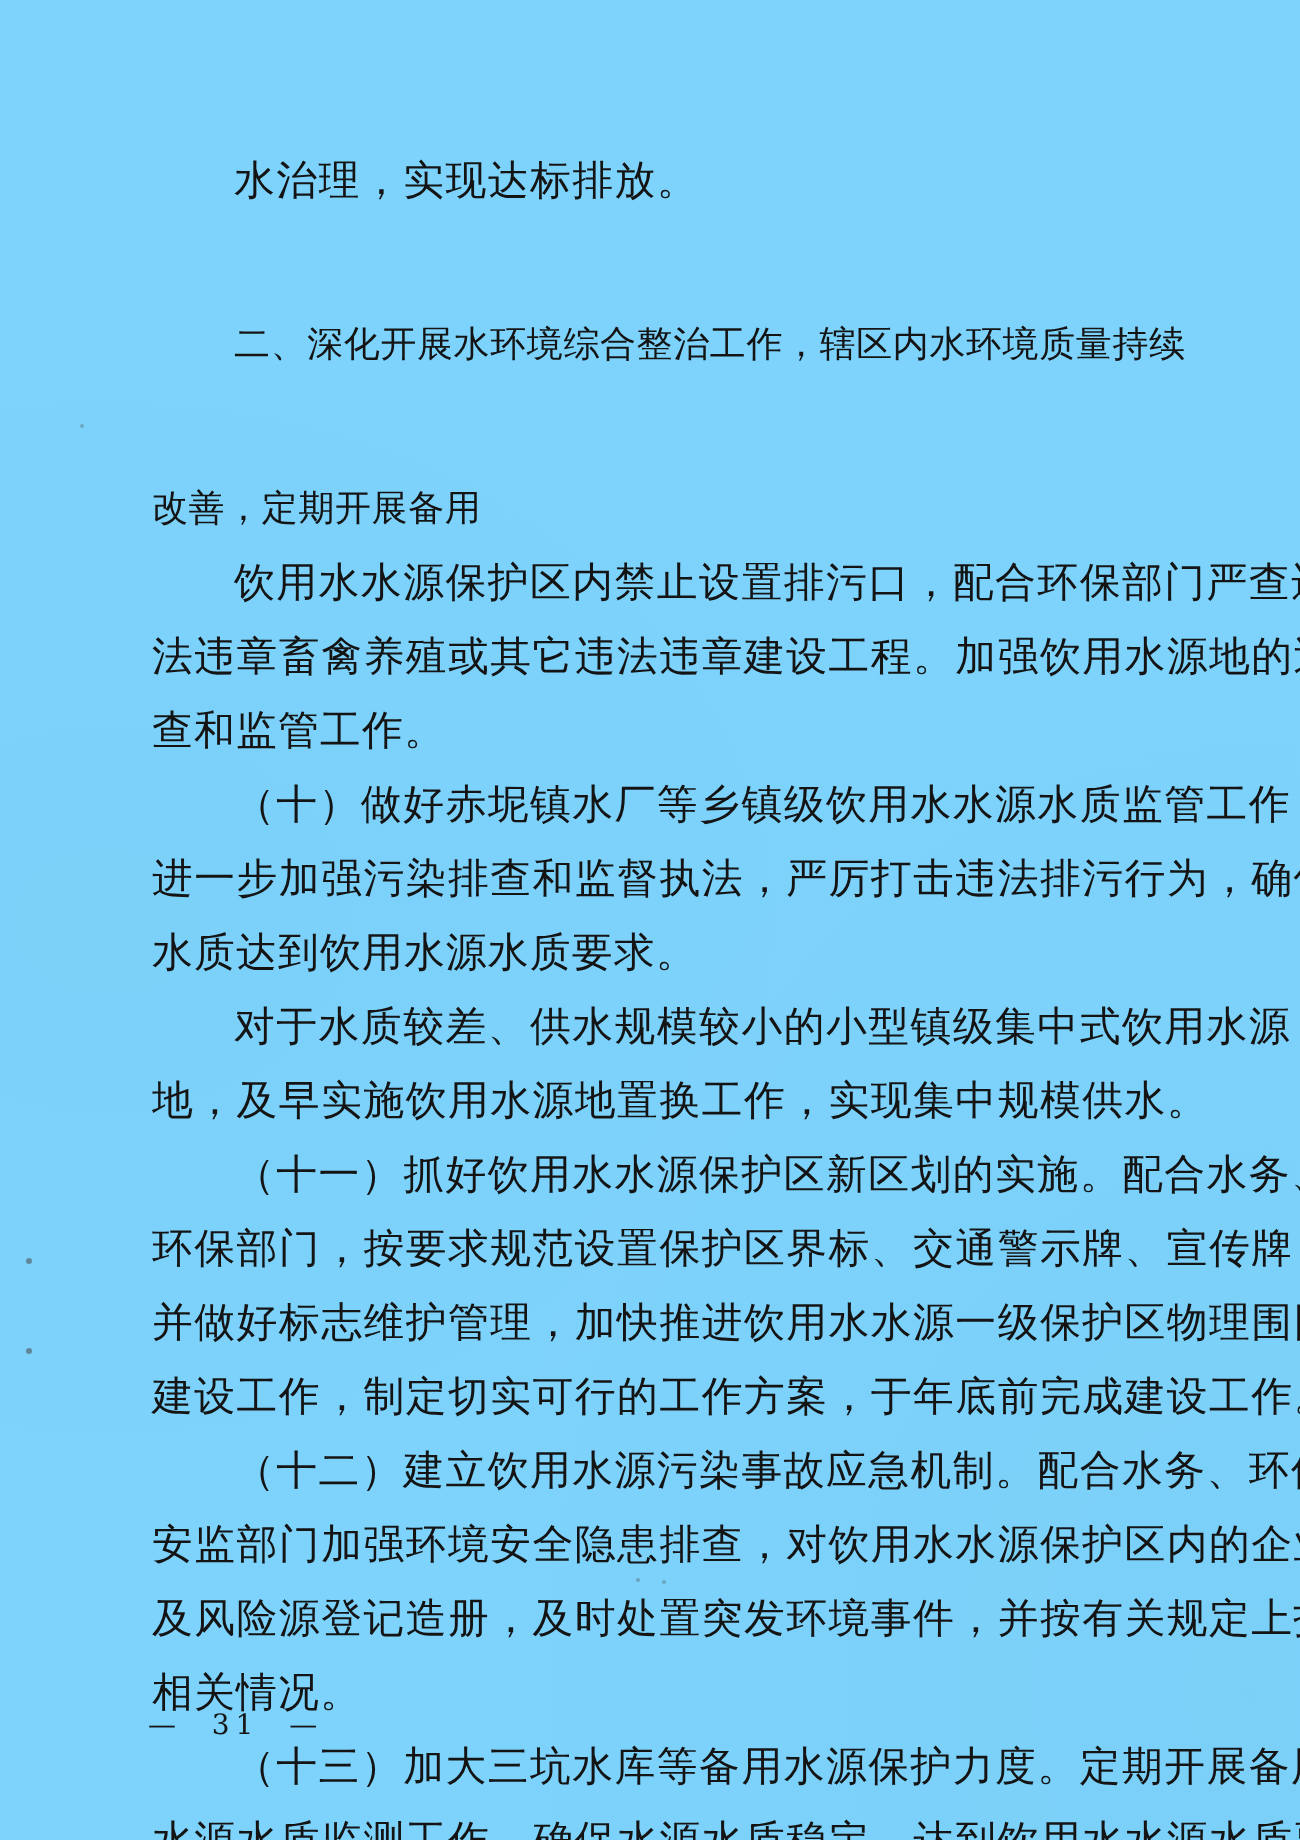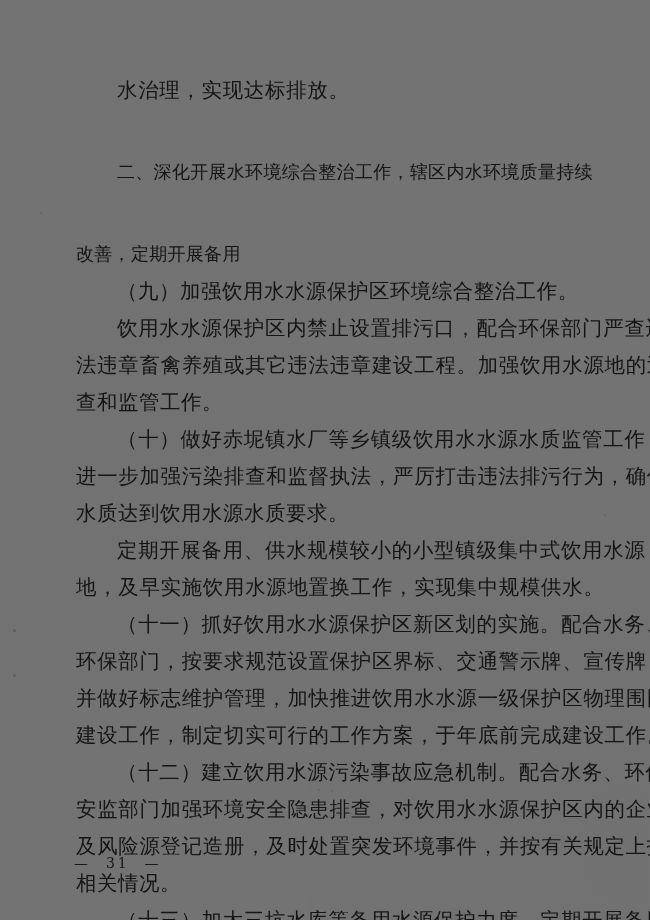--- a/index.html
+++ b/index.html
@@ -4,21 +4,21 @@
 <style>
   html, body {
     margin: 0;
     padding: 0;
     background: #ffffff;
   }
   .page {
     position: relative;
     width: 650px;
     height: 920px;
-    background: #737373;
+    background: #7dd3fc;
     overflow: hidden;
     font-family: "DejaVu Serif", "Liberation Serif", serif;
   }
   
   .scan-tint {
     position: absolute;
     inset: 0;
     pointer-events: none;
     background:
       radial-gradient(ellipse at 8% 50%, rgba(0,0,0,0.013), rgba(0,0,0,0) 55%),
@@ -86,28 +86,27 @@
   <div class="speck" style="left:13px; top:674px; width:3px; height:3px;"></div>
   <div class="speck" style="left:40px; top:212px; width:2px; height:2px; opacity:0.3;"></div>
   <div class="speck" style="left:318px; top:789px; width:2px; height:2px; opacity:0.35;"></div>
   <div class="speck" style="left:331px; top:790px; width:2px; height:2px; opacity:0.3;"></div>
   <div class="speck" style="left:604px; top:514px; width:2px; height:2px; opacity:0.3;"></div>
 
   <div class="text-column">
     <div class="line indent justify">水治理，实现达标排放。</div>
     <div class="line bold indent">二、深化开展水环境综合整治工作，辖区内水环境质量持续</div>
     <div class="line bold">改善，定期开展备用</div>
-    <div class="line indent">（九）加强饮用水水源保护区环境综合整治工作。</div>
     <div class="line indent justify">饮用水水源保护区内禁止设置排污口，配合环保部门严查违</div>
     <div class="line justify">法违章畜禽养殖或其它违法违章建设工程。加强饮用水源地的巡</div>
     <div class="line">查和监管工作。</div>
     <div class="line indent justify">（十）做好赤坭镇水厂等乡镇级饮用水水源水质监管工作，</div>
     <div class="line justify">进一步加强污染排查和监督执法，严厉打击违法排污行为，确保</div>
     <div class="line">水质达到饮用水源水质要求。</div>
-    <div class="line indent justify">定期开展备用、供水规模较小的小型镇级集中式饮用水源</div>
+    <div class="line indent justify">对于水质较差、供水规模较小的小型镇级集中式饮用水源</div>
     <div class="line justify">地，及早实施饮用水源地置换工作，实现集中规模供水。</div>
     <div class="line indent justify">（十一）抓好饮用水水源保护区新区划的实施。配合水务、</div>
     <div class="line justify">环保部门，按要求规范设置保护区界标、交通警示牌、宣传牌，</div>
     <div class="line justify">并做好标志维护管理，加快推进饮用水水源一级保护区物理围网</div>
     <div class="line justify">建设工作，制定切实可行的工作方案，于年底前完成建设工作。</div>
     <div class="line indent justify">（十二）建立饮用水源污染事故应急机制。配合水务、环保、</div>
     <div class="line justify">安监部门加强环境安全隐患排查，对饮用水水源保护区内的企业</div>
     <div class="line justify">及风险源登记造册，及时处置突发环境事件，并按有关规定上报</div>
     <div class="line">相关情况。</div>
     <div class="line indent justify">（十三）加大三坑水库等备用水源保护力度。定期开展备用</div>

